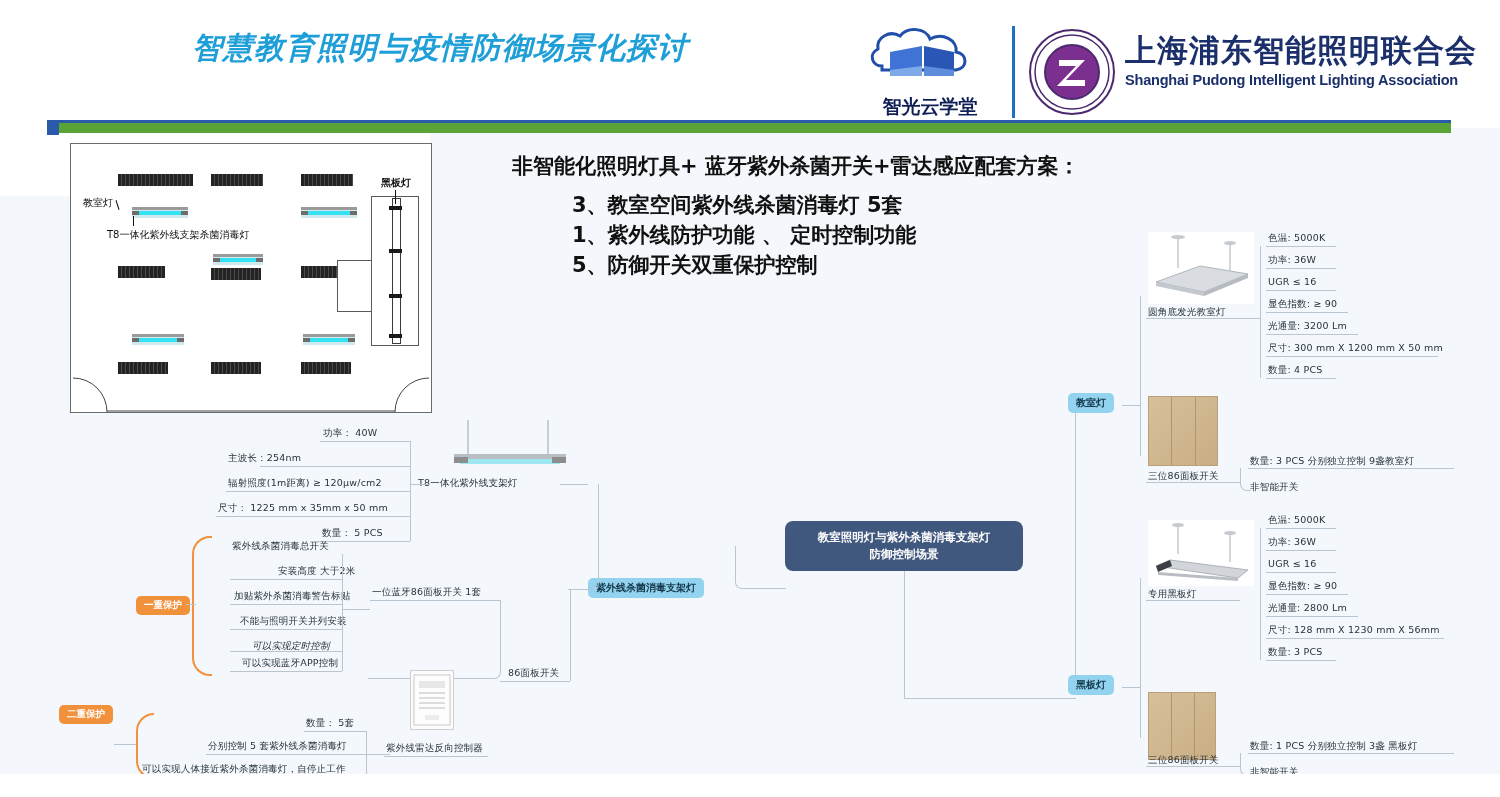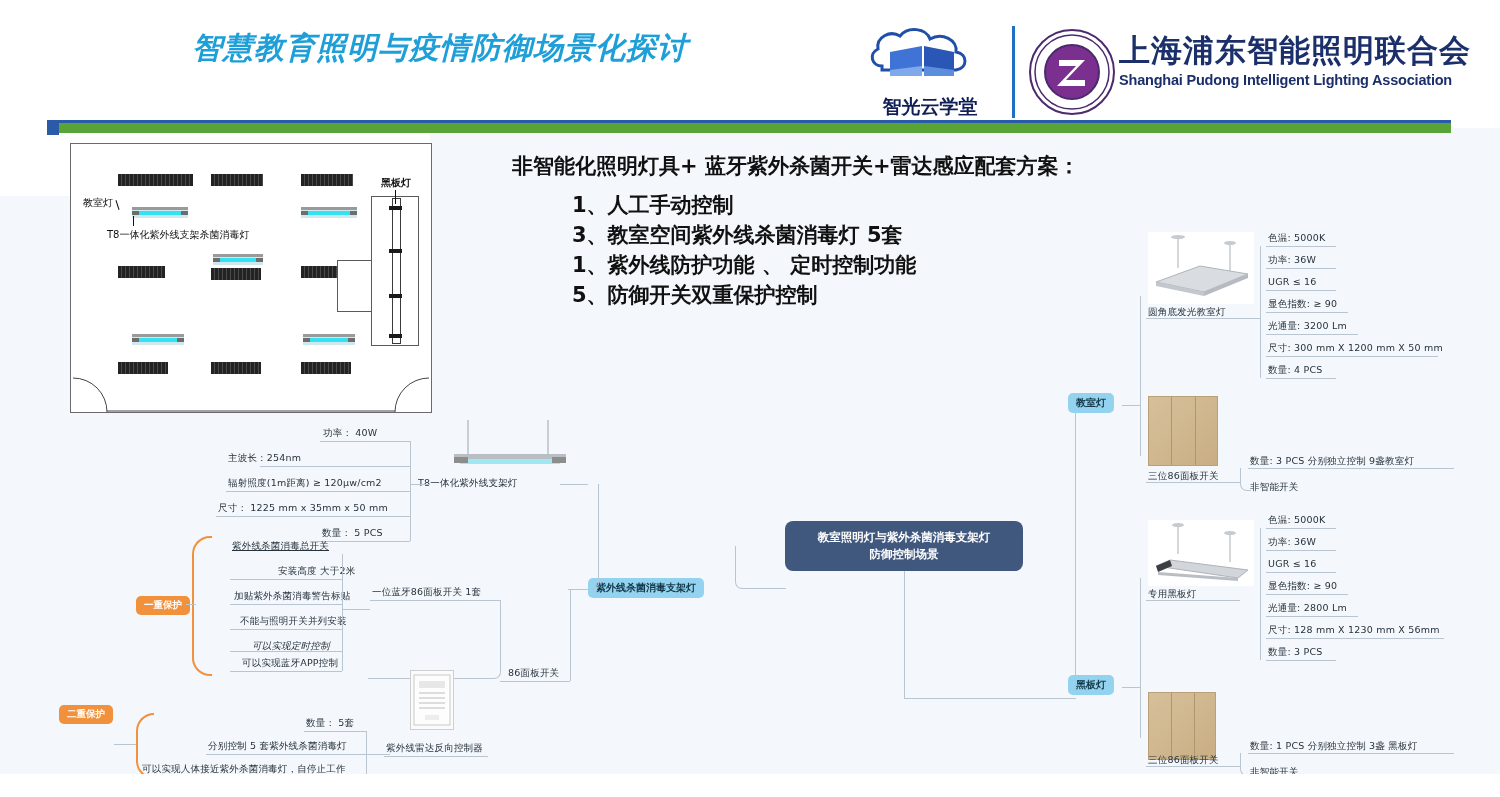--- a/index.html
+++ b/index.html
@@ -21,21 +21,21 @@
     font-weight:bold;font-style:italic;
     color:#1f9fd8;font-size:30px;line-height:40px;letter-spacing:1px;
     white-space:nowrap;
   }
   .title-line.l2{color:#2ba5dd;padding-left:70px;}
 
   #logo-area{position:absolute;left:860px;top:22px;width:630px;height:100px;}
   #logo-left{position:absolute;left:0;top:2px;width:140px;height:98px;}
   #logo-sep{position:absolute;left:152px;top:4px;width:3px;height:92px;background:#1f6fc4;}
   #logo-badge{position:absolute;left:168px;top:6px;width:88px;height:88px;}
-  #logo-text{position:absolute;left:259px;top:8px;width:360px;}
+  #logo-text{position:absolute;left:265px;top:8px;width:360px;}
   #logo-cn{font-family:"DejaVu Sans","Liberation Sans",sans-serif;font-weight:bold;font-size:31px;
     color:#1b2f6b;letter-spacing:1px;line-height:40px;white-space:nowrap;}
   #logo-en{font-family:"Liberation Sans",sans-serif;font-weight:bold;font-size:14.5px;
     color:#1b2f6b;letter-spacing:-0.2px;line-height:20px;white-space:nowrap;}
   #logo-zgyxt{position:absolute;left:2px;top:70px;width:136px;text-align:center;
     font-family:"DejaVu Sans","Liberation Sans",sans-serif;font-weight:bold;font-size:19px;color:#0f1f55;}
 
   #rule-green{position:absolute;left:47px;top:122px;width:1404px;height:11px;background:#5aa336;}
   #rule-blue{position:absolute;left:47px;top:120px;width:12px;height:15px;background:#2a5ba8;}
   #rule-top{position:absolute;left:47px;top:120px;width:1404px;height:3px;background:#2a5ba8;}
@@ -187,21 +187,20 @@
     <div class="fp-label" style="left:12px;top:52px;">教室灯</div>
     <div class="fp-line" style="left:46px;top:56px;width:1px;height:10px;transform:rotate(-18deg);"></div>
     <div class="fp-label" style="left:36px;top:84px;">T8一体化紫外线支架杀菌消毒灯</div>
     <div class="fp-line" style="left:62px;top:72px;width:1px;height:10px;"></div>
     <div class="fp-label" style="left:310px;top:32px;font-weight:bold;">黑板灯</div>
     <div class="fp-line" style="left:324px;top:46px;width:1px;height:14px;"></div>
   </div>
 
   <div id="headline">非智能化照明灯具+ 蓝牙紫外杀菌开关+雷达感应配套方案：</div>
   <div id="bullets">
-    <div class="bullet">1、人工手动控制</div>
     <div class="bullet">3、教室空间紫外线杀菌消毒灯 5套</div>
     <div class="bullet">1、紫外线防护功能 、 定时控制功能</div>
     <div class="bullet">5、防御开关双重保护控制</div>
   </div>
 
   <div id="center-node">
     <div>
       <div>教室照明灯与紫外杀菌消毒支架灯</div>
       <div>防御控制场景</div>
     </div>
@@ -239,21 +238,21 @@
   <div class="ul" style="left:226px;top:491px;width:184px;"></div>
   <div class="ul" style="left:216px;top:516px;width:194px;"></div>
   <div class="ul" style="left:318px;top:541px;width:92px;"></div>
   <div class="vl" style="left:410px;top:441px;height:100px;"></div>
   <div class="ul" style="left:410px;top:484px;width:20px;"></div>
 
   <div class="mm-node mm-orange" style="left:136px;top:596px;">一重保护</div>
   <div class="brace" style="left:192px;top:536px;width:18px;height:136px;"></div>
   <div class="ul" style="left:186px;top:604px;width:10px;"></div>
 
-  <div class="mm-label" style="left:232px;top:540px;text-decoration:underline;">紫外线杀菌消毒总开关</div>
+  <div class="mm-label" style="left:232px;top:540px;">紫外线杀菌消毒总开关</div>
   <div class="mm-label" style="left:262px;top:565px;margin-left:16px;">安装高度 大于2米</div>
   <div class="mm-label" style="left:234px;top:590px;">加贴紫外杀菌消毒警告标贴</div>
   <div class="mm-label" style="left:240px;top:615px;">不能与照明开关并列安装</div>
   <div class="mm-label" style="left:252px;top:640px;font-style:italic;">可以实现定时控制</div>
   <div class="mm-label" style="left:242px;top:657px;">可以实现蓝牙APP控制</div>
   <div class="ul" style="left:230px;top:579px;width:112px;"></div>
   <div class="ul" style="left:230px;top:604px;width:112px;"></div>
   <div class="ul" style="left:230px;top:629px;width:112px;"></div>
   <div class="ul" style="left:230px;top:651px;width:112px;"></div>
   <div class="ul" style="left:230px;top:671px;width:112px;"></div>

